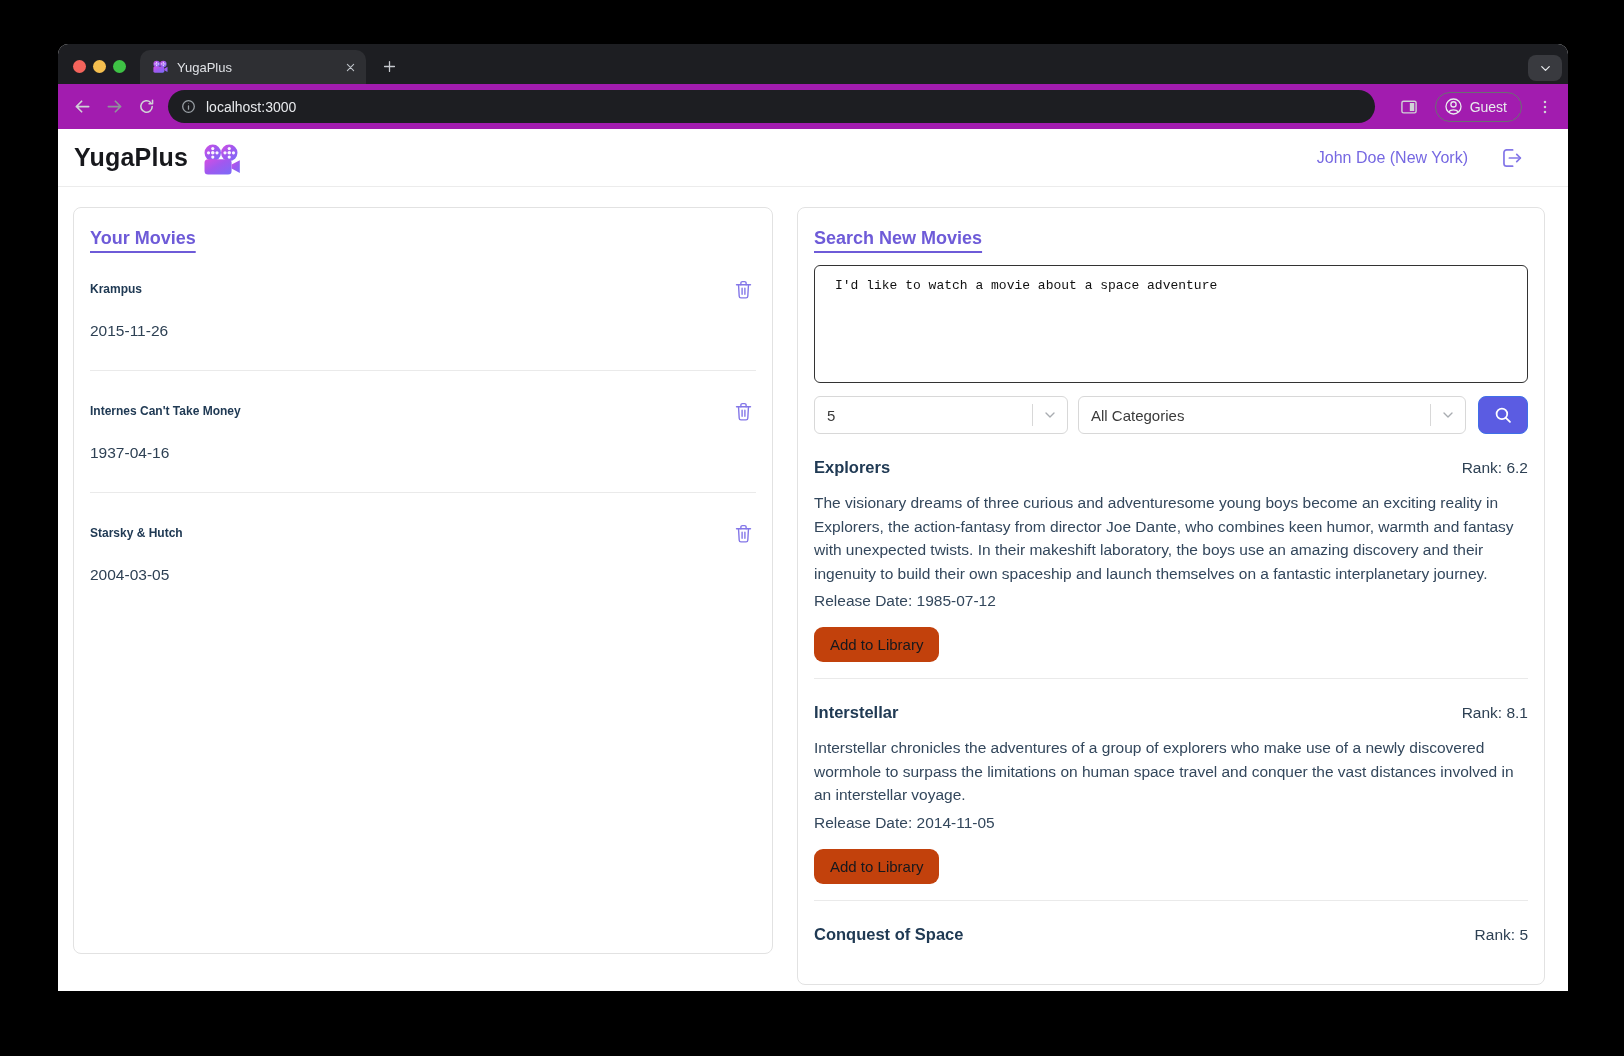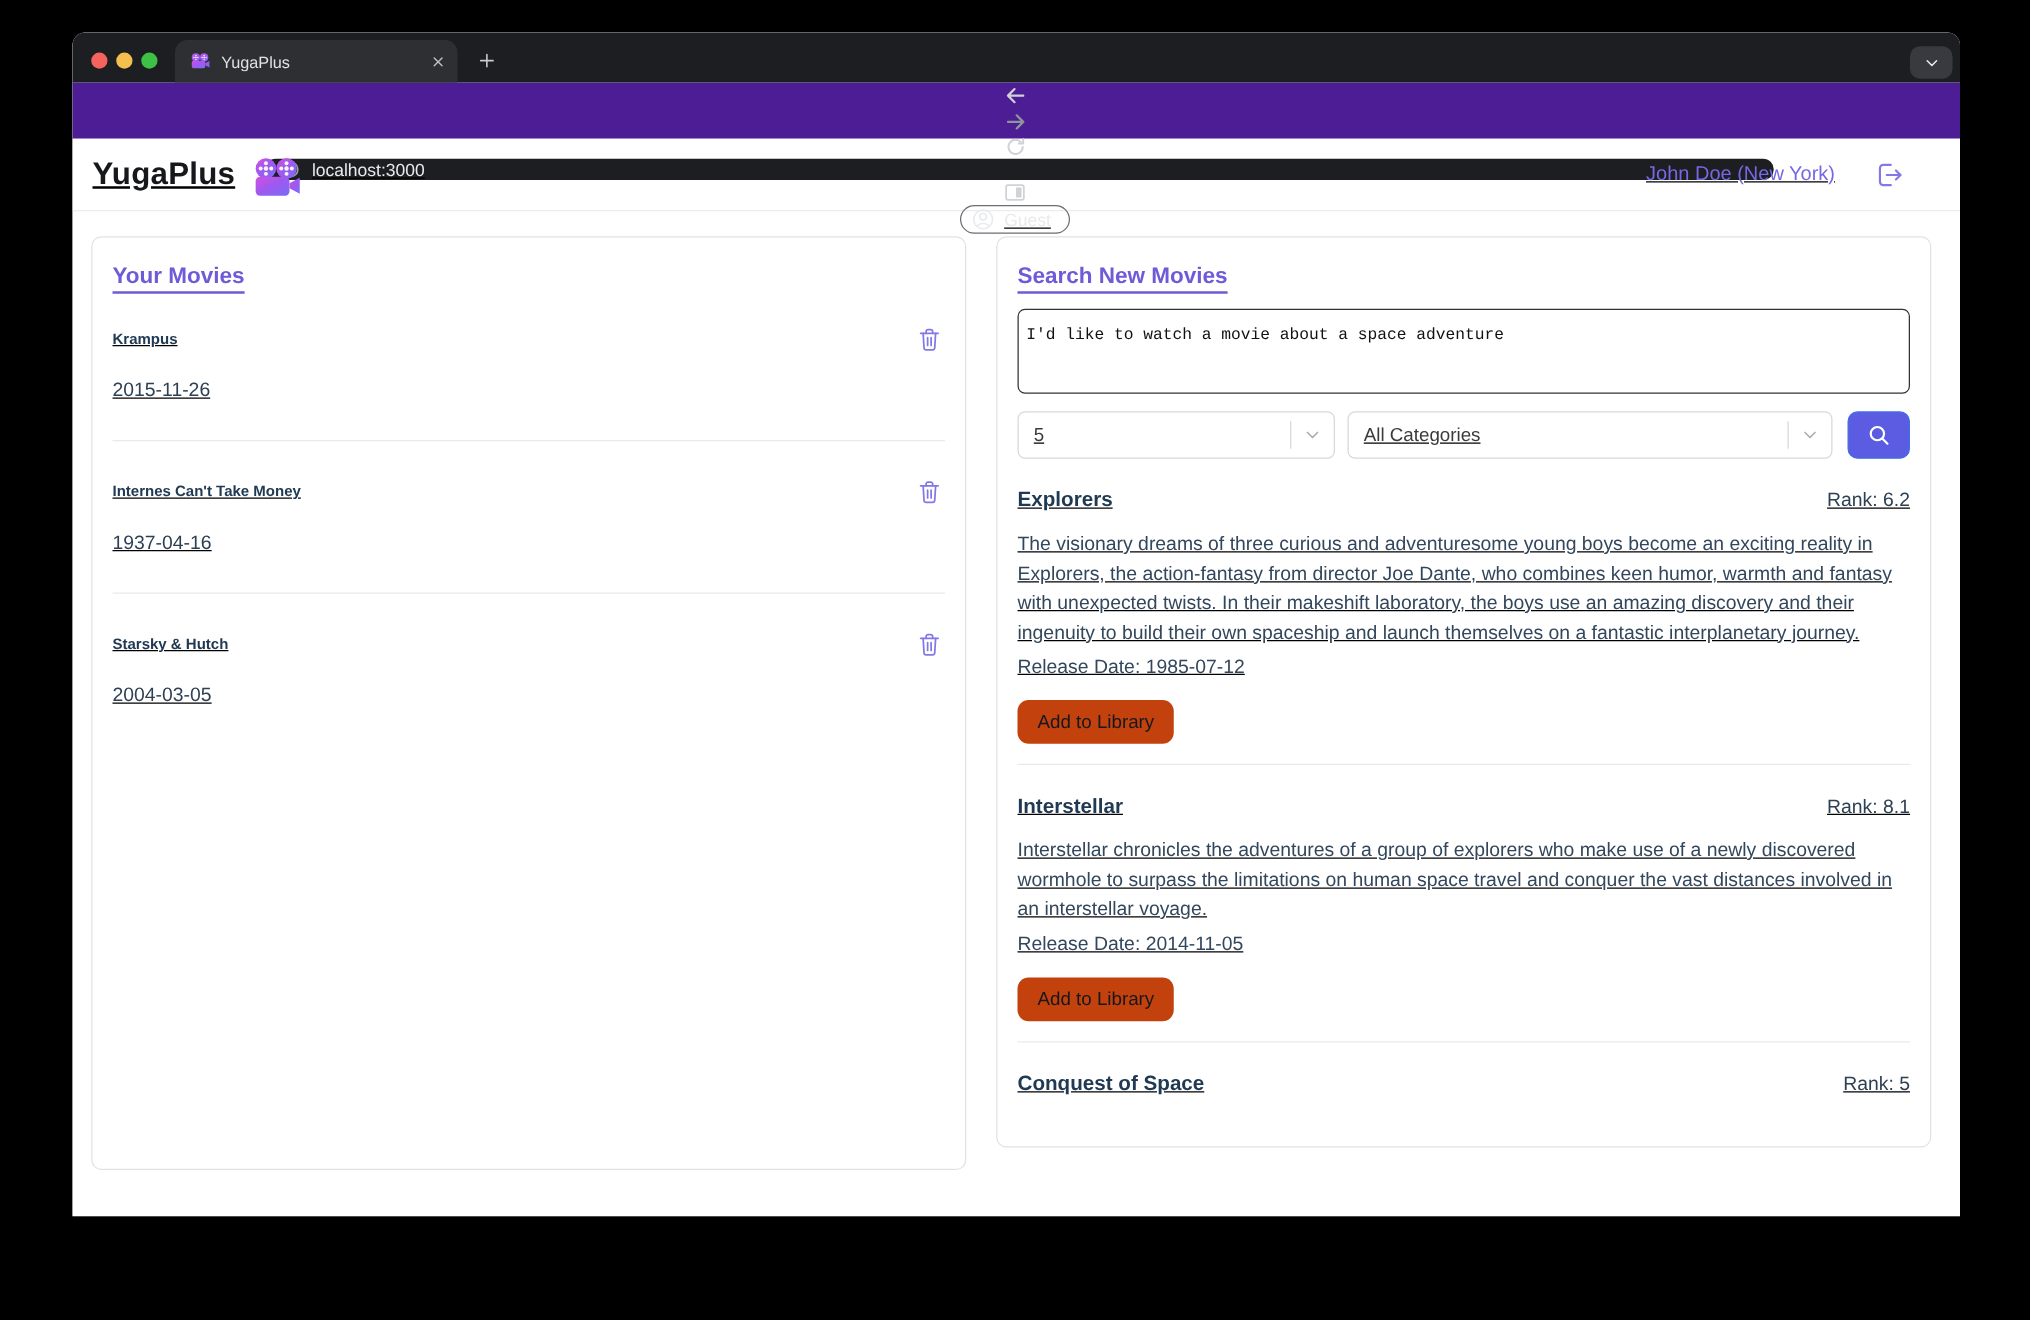--- a/index.html
+++ b/index.html
@@ -1,34 +1,34 @@
 <!DOCTYPE html>
 <html><head>
 <meta charset="utf-8">
 <style>
   * { margin:0; padding:0; box-sizing:border-box; }
   html,body { width:1624px; height:1056px; background:#000; overflow:hidden;
               font-family:"Liberation Sans","DejaVu Sans",sans-serif; }
 
-  .window { position:absolute; left:58px; top:26px; width:1510px; height:947px;
-            border-radius:10px 10px 0 0; overflow:hidden; background:#fff;text-decoration:underline; }
+  .window { position:absolute; left:58px; top:44px; width:1510px; height:947px;
+            border-radius:10px 10px 0 0; overflow:hidden; background:#fff; }
 
   
   .tabstrip { position:relative; height:40px; background:#1d1e22; }
   .traffic { position:absolute; left:15px; top:16px; display:flex; gap:7px; }
   .traffic span { width:13px; height:13px; border-radius:50%; display:block; }
   .tl-red{background:#f4645c;} .tl-yellow{background:#f5bf4f;} .tl-green{background:#3ec245;}
   .tab { position:absolute; left:82px; bottom:0; width:226px; height:34px; background:#2e2f33;
          border-radius:10px 10px 0 0; display:flex; align-items:center; padding:0 8px 0 12px; }
   .tab-title { flex:1; font-size:13px; color:#dfe1e5; margin-left:9px; white-space:nowrap; overflow:hidden; }
   .icon-btn { background:none; border:none; display:flex; align-items:center; justify-content:center; cursor:pointer; }
   .newtab { position:absolute; left:318px; top:9px; width:26px; height:26px; border-radius:6px; }
   .tabsearch { position:absolute; right:6px; top:11px; width:34px; height:26px; border-radius:8px; background:#393a3f; }
 
-  .toolbar { height:45px; background:#4c1d95; display:flex; align-items:center; padding:0 10px 0 8px;flex-direction:column; }
+  .toolbar { height:45px; background:#a21caf; display:flex; align-items:center; padding:0 10px 0 8px; }
   .nav-btn { width:32px; height:32px; border-radius:50%; }
   .omnibox { width:1207px; height:33px; margin-left:6px; background:#1d1e22; border-radius:17px;
              display:flex; align-items:center; padding:0 12px; }
   .url { font-size:14px; color:#e8eaed; margin-left:9px; }
   .tb-spacer { flex:1; }
   .guest-pill { display:flex; align-items:center; gap:6px; height:30px; padding:0 14px 0 7px;
                 border:1px solid #6b6e73; border-radius:16px; background:none; color:#e8eaed;
                 font-size:14px; cursor:pointer; margin:0 10px; }
 
   
@@ -50,22 +50,22 @@
 
   
   .movie { border-bottom:1px solid #eaeaea; padding:27px 0 30px; }
   .movie:last-child { border-bottom:none; }
   .movie-head { display:flex; justify-content:space-between; align-items:center; }
   .movie-title { font-size:12px; font-weight:bold; color:#203a54; }
   .movie-date { margin-top:20px; font-size:15.5px; color:#2e4154; }
   .trash-btn { width:26px; height:26px; }
 
   
-  .query-box { width:100%; height:68px; margin-top:16px; border:1px solid #333; border-radius:6px;
-               padding:11px 6px; font-family:"Liberation Mono","DejaVu Sans Mono",monospace;
+  .query-box { width:100%; height:118px; margin-top:16px; border:1px solid #333; border-radius:6px;
+               padding:11px 20px; font-family:"Liberation Mono","DejaVu Sans Mono",monospace;
                font-size:13px; color:#111; resize:none; outline:none; line-height:1.4; }
   .controls { display:flex; margin-top:9px; height:38px; gap:10px; }
   .select { border:1px solid #d8d8d8; border-radius:6px; display:flex; align-items:center;
             justify-content:space-between; padding-left:12px; font-size:15px; color:#3a3a3a;
             background:#fff; cursor:pointer; }
   .sel-limit { width:254px; }
   .sel-category { flex:1; margin-right:2px; }
   .sel-right { display:flex; align-items:center; align-self:stretch; }
   .sel-divider { width:1px; height:22px; background:#d8d8d8; }
   .sel-chevron { padding:0 9px; display:flex; align-items:center; }

